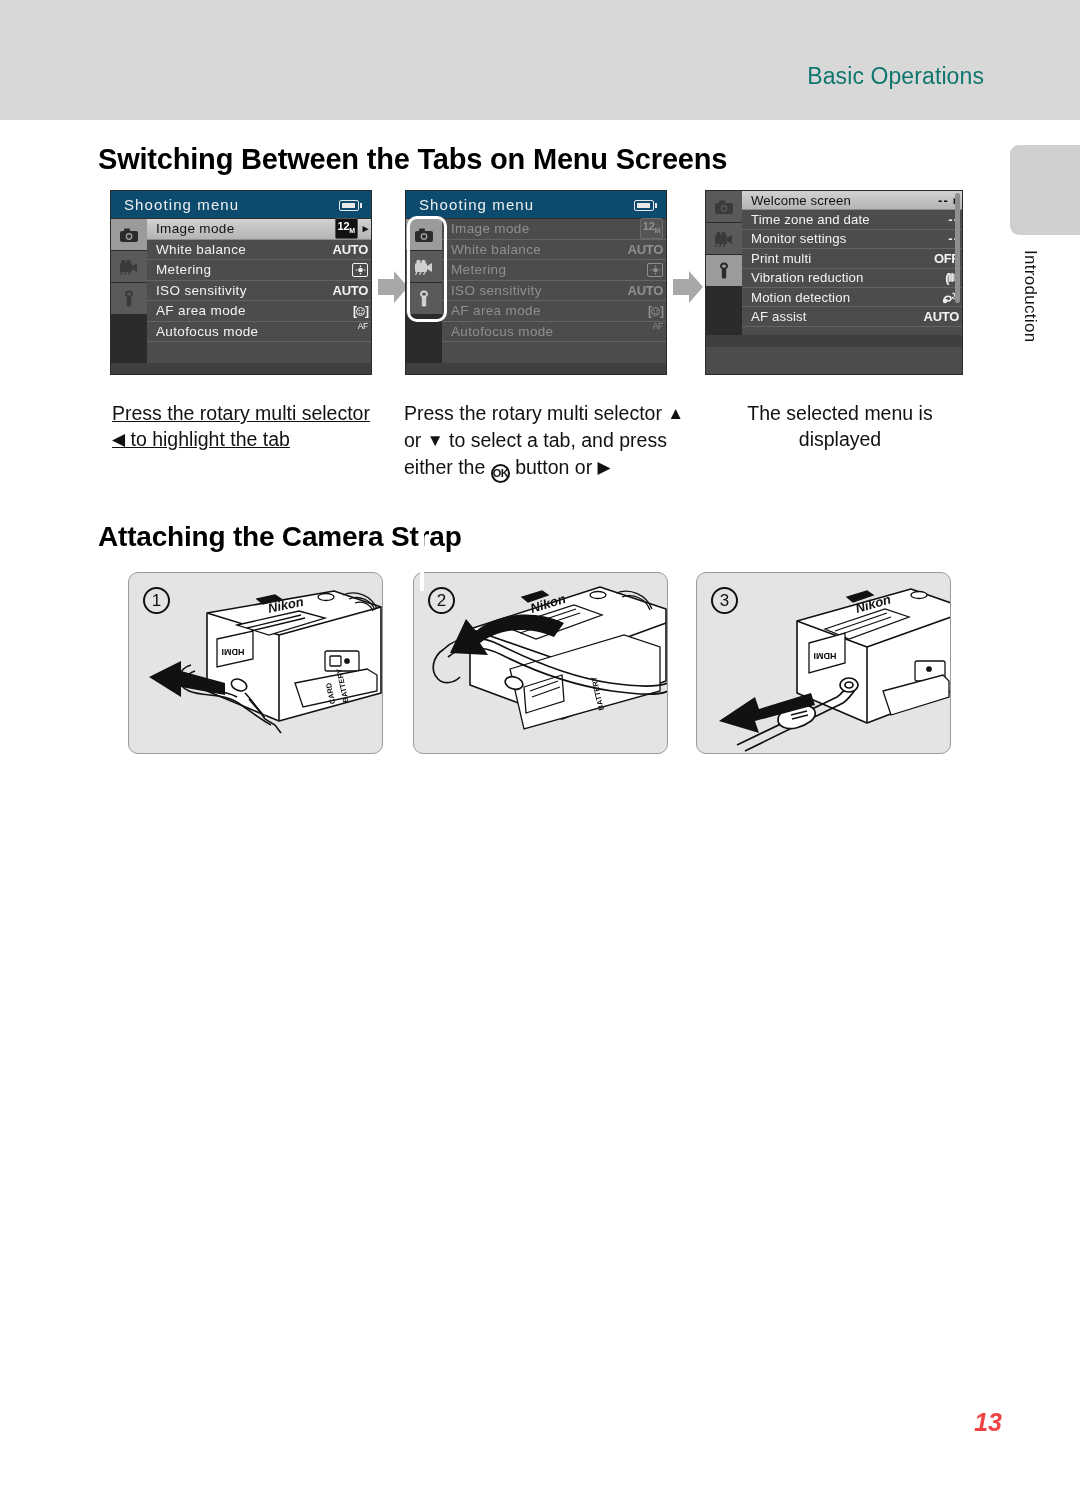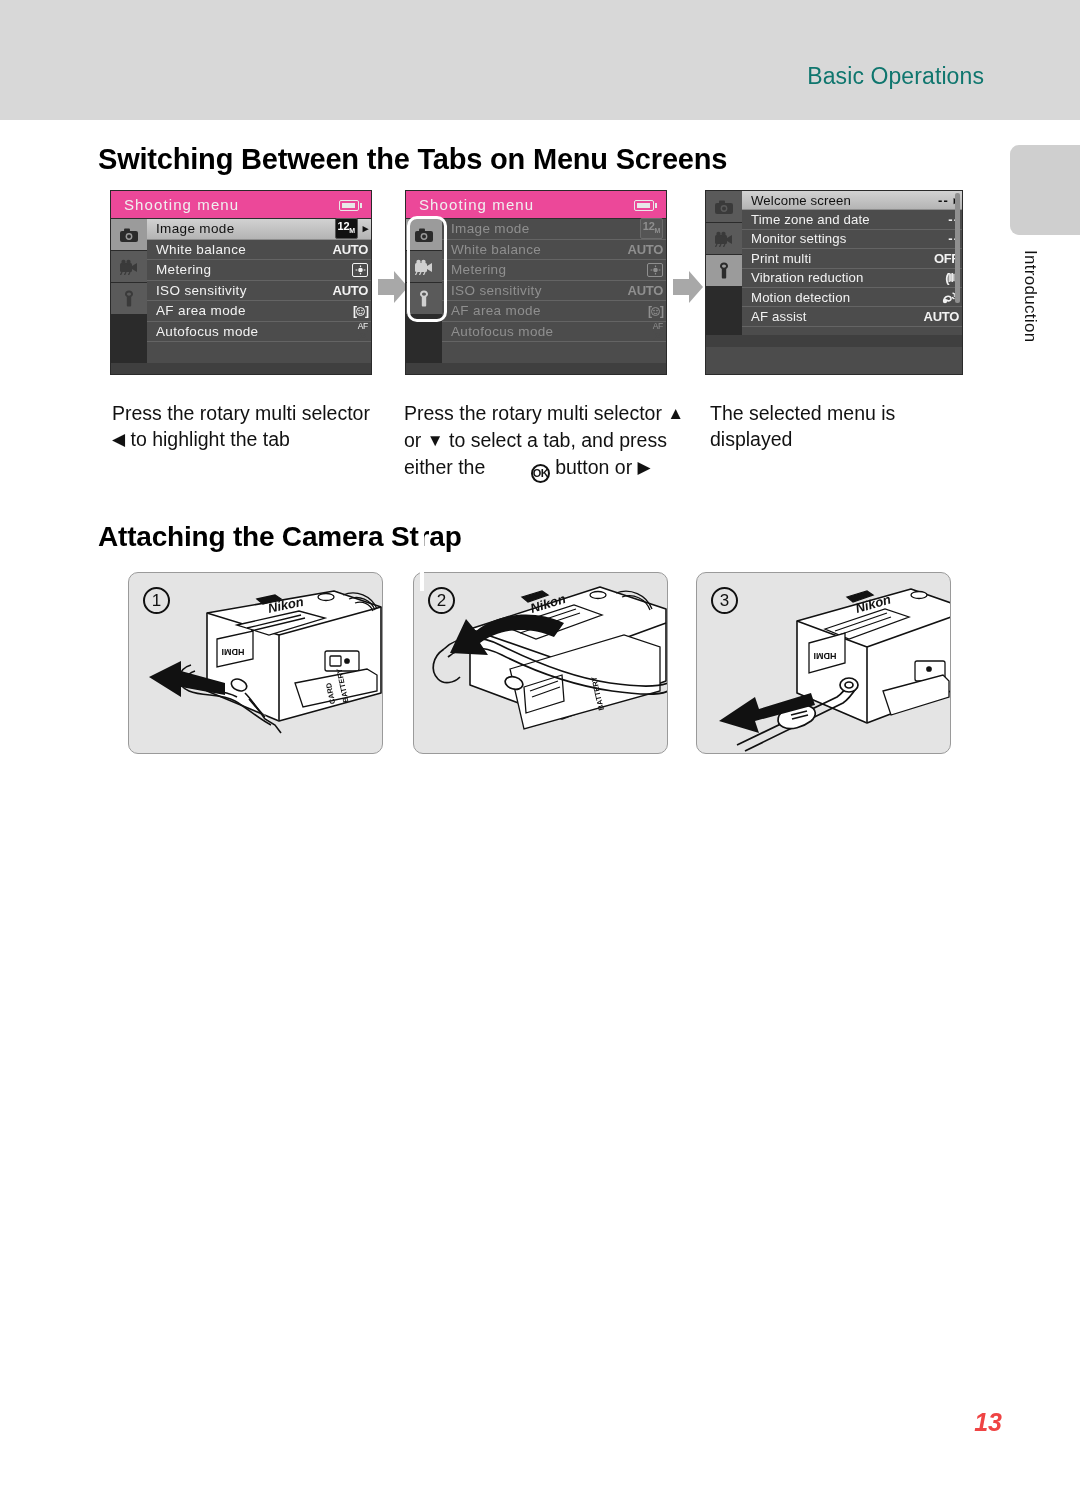--- a/index.html
+++ b/index.html
@@ -85,21 +85,21 @@
     border: 1px solid #2a2a2a;
     overflow: hidden;
   }
   #lcd-1 { left: 0px; }
   #lcd-2 { left: 295px; }
   #lcd-3 { left: 595px; width: 258px; }
 
   .lcd-titlebar {
     position: relative;
     height: 28px;
-    background: #ec4899;
+    background: #0c4a6e;
     border-bottom: 1px solid #2e2e2e;
   }
   .lcd-title {
     position: absolute;
     left: 13px; top: 5px;
     font-size: 15px;
     color: #f0f0f0;
     letter-spacing: 1.1px;
     white-space: nowrap;
   }
@@ -285,37 +285,36 @@
   #arrow-2 { left: 563px; }
   .flow-arrow svg { display:block; }
 
   
   .caption {
     position: absolute;
     font-size: 19.5px;
     line-height: 26px;
     color: #111;
   }
-  #caption-1 { left: 112px; top: 400px; width: 270px; }
+  #caption-1 { left: 112px; top: 400px; width: 270px; text-decoration: underline; }
   #caption-2 { left: 404px; top: 400px; width: 288px; }
-  #caption-3 { left: 710px; top: 400px; width: 260px; }
+  #caption-3 { left: 710px; top: 400px; width: 260px; text-align: center; }
 
   .inline-glyph { font-size: 17px; vertical-align: 1px; }
   .ok-glyph {
     display:inline-block;
     border: 2px solid #111;
     border-radius: 50%;
     font-size: 11px;
     font-weight: bold;
     line-height: 15px;
     width: 19px; height: 19px;
     text-align:center;
     vertical-align: -3px;
     letter-spacing: -0.6px;
-    margin-left: 40px;
   }
 
   
   .strap-row {
     position: absolute;
     left: 128px;
     top: 572px;
     width: 830px;
     height: 182px;
   }

